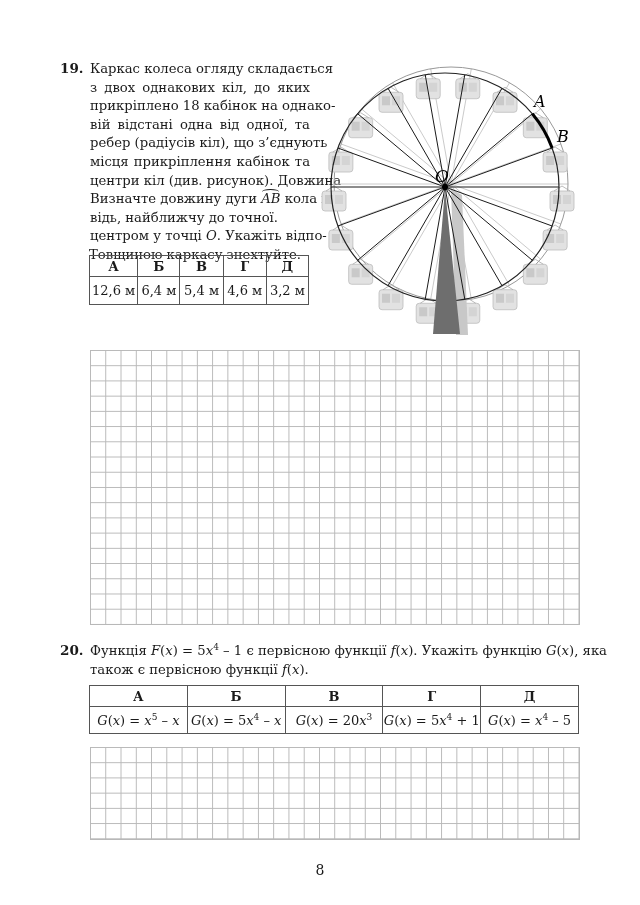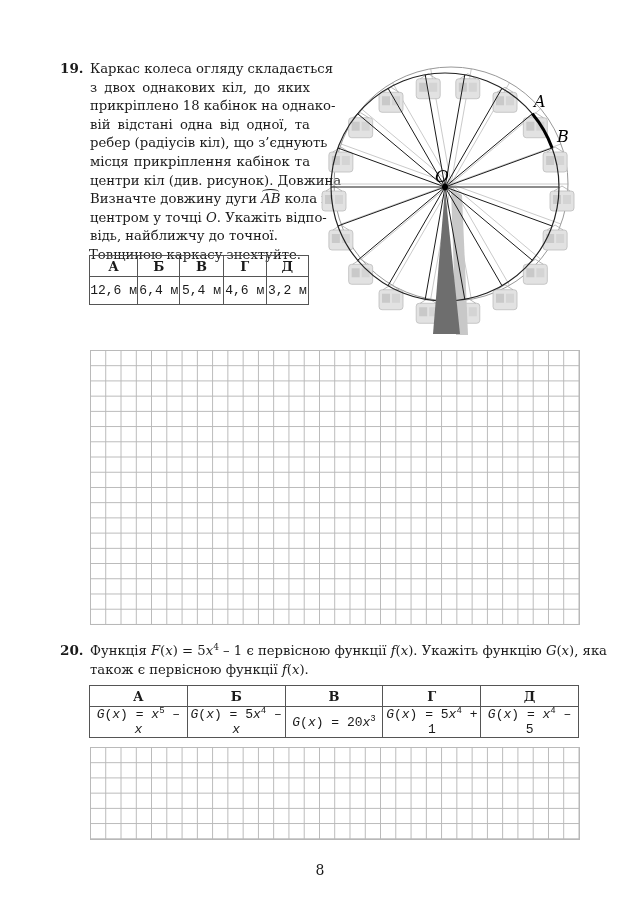--- a/index.html
+++ b/index.html
@@ -8,21 +8,21 @@
   .abs { position: absolute; }
   .qnum { font-weight: bold; font-size: 13.5px; }
   .qtext { font-size: 13.2px; line-height: 18.6px; }
   .q19-text { left: 90px; top: 60px; width: 220px; text-align: justify; text-align-last: left; }
   .q19-text .line { display: block; text-align: justify; text-align-last: justify; white-space: nowrap; }
   .q19-text .line.last { text-align-last: left; }
   .it { font-style: italic; }
   table.answers { border-collapse: collapse; position: absolute; font-size: 13px; }
   table.answers td, table.answers th { border: 1px solid #555; text-align: center; padding: 0; }
   table.answers th { font-weight: bold; height: 20px; }
-  table.answers td { height: 27px; font-family: Liberation Mono, monospace; }
+  table.answers td { height: 27px; }
   .grid { position: absolute; background-color: #fff;
           background-image:
             linear-gradient(to right, #b8b8b8 1px, transparent 1px),
             linear-gradient(to bottom, #b8b8b8 1px, transparent 1px);
           background-size: 15.28px 15.22px;
           border-right: 1px solid #b8b8b8; border-bottom: 1px solid #b8b8b8; }
   .pagenum { left: 0; width: 640px; top: 862px; text-align: center; font-size: 14px; }
   sup { font-size: 9px; vertical-align: 5px; line-height: 0; }
 </style>
 </head>
@@ -31,22 +31,22 @@
 <div class="abs qnum" style="left:60px; top:60px;">19.</div>
 <div class="abs qtext q19-text">
   <span class="line">Каркас колеса огляду складається</span>
   <span class="line">з двох однакових кіл, до яких</span>
   <span class="line">прикріплено 18 кабінок на однако-</span>
   <span class="line">вій відстані одна від одної, та</span>
   <span class="line">ребер (радіусів кіл), що з’єднують</span>
   <span class="line">місця прикріплення кабінок та</span>
   <span class="line">центри кіл (див. рисунок). Довжина</span>
   <span class="line"><span>Визначте довжину дуги </span><span class="it" style="position:relative; display:inline-block;"><span style="position:absolute; left:1px; right:1px; top:-1px; height:5px; border-top:1px solid #1a1a1a; border-radius:50% 50% 0 0;"></span><span>AB</span></span><span> кола із</span></span>
+  <span class="line last">відь, найближчу до точної.</span>
   <span class="line"><span>центром у точці </span><span class="it">O</span><span>. Укажіть відпо-</span></span>
-  <span class="line last">відь, найближчу до точної.</span>
   <span class="line last" style="margin-left:-1px;">Товщиною каркасу знехтуйте.</span>
 </div>
 
 <table class="answers" style="left:89px; top:255px; width:220px;">
   <tbody>
       <tr>
     <th>А</th>
     <th>Б</th>
     <th>В</th>
     <th>Г</th>

